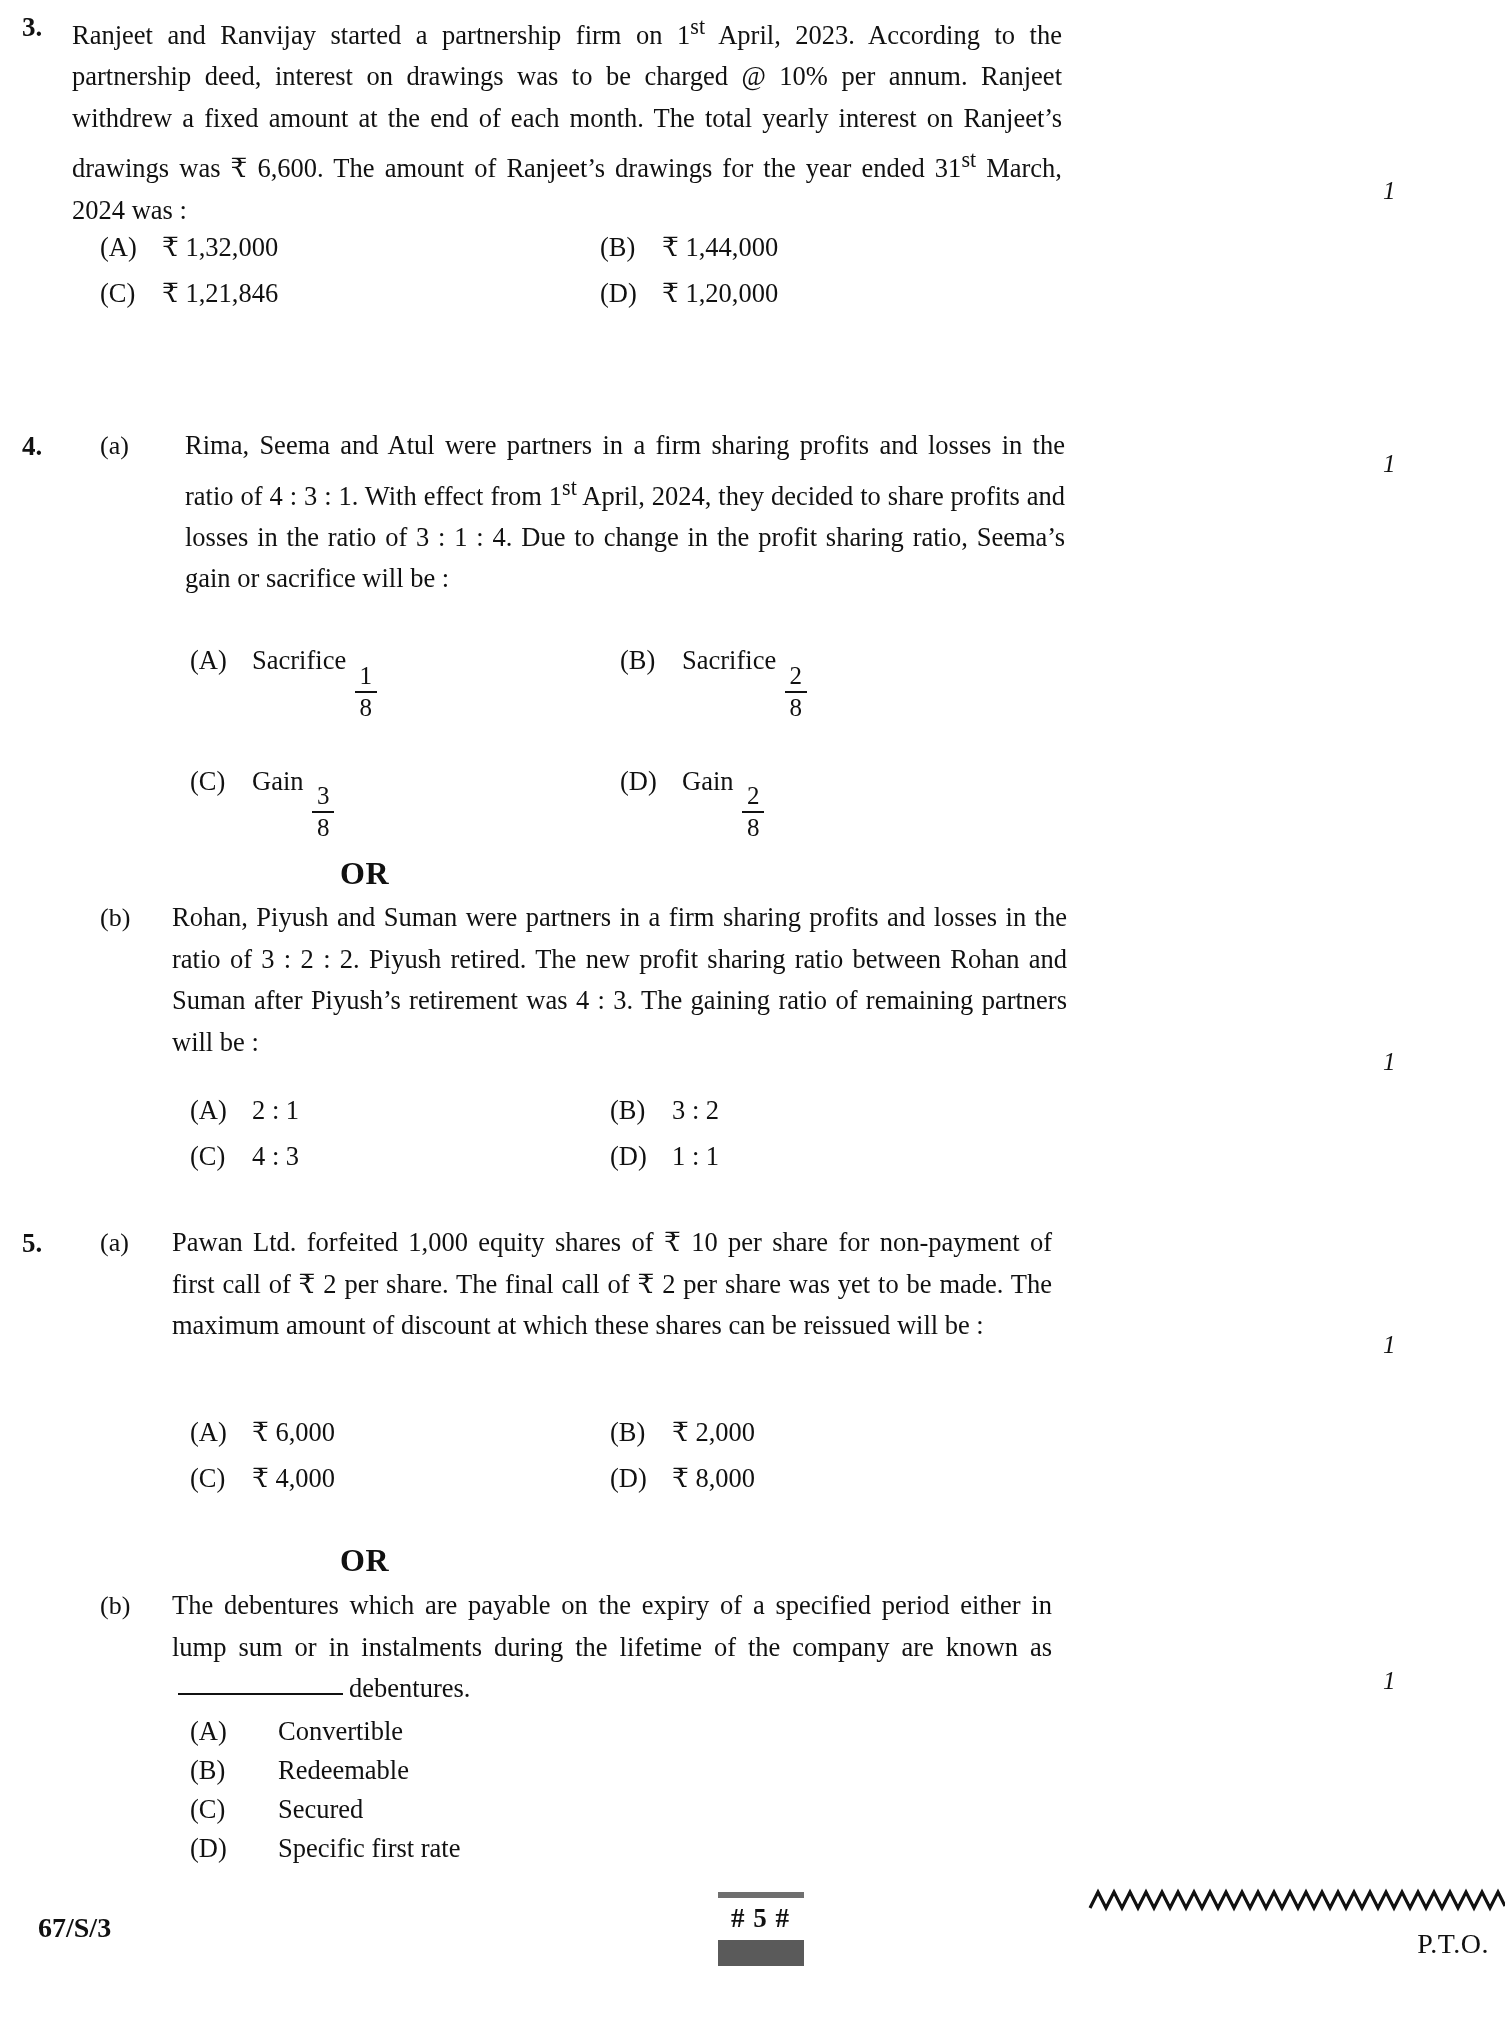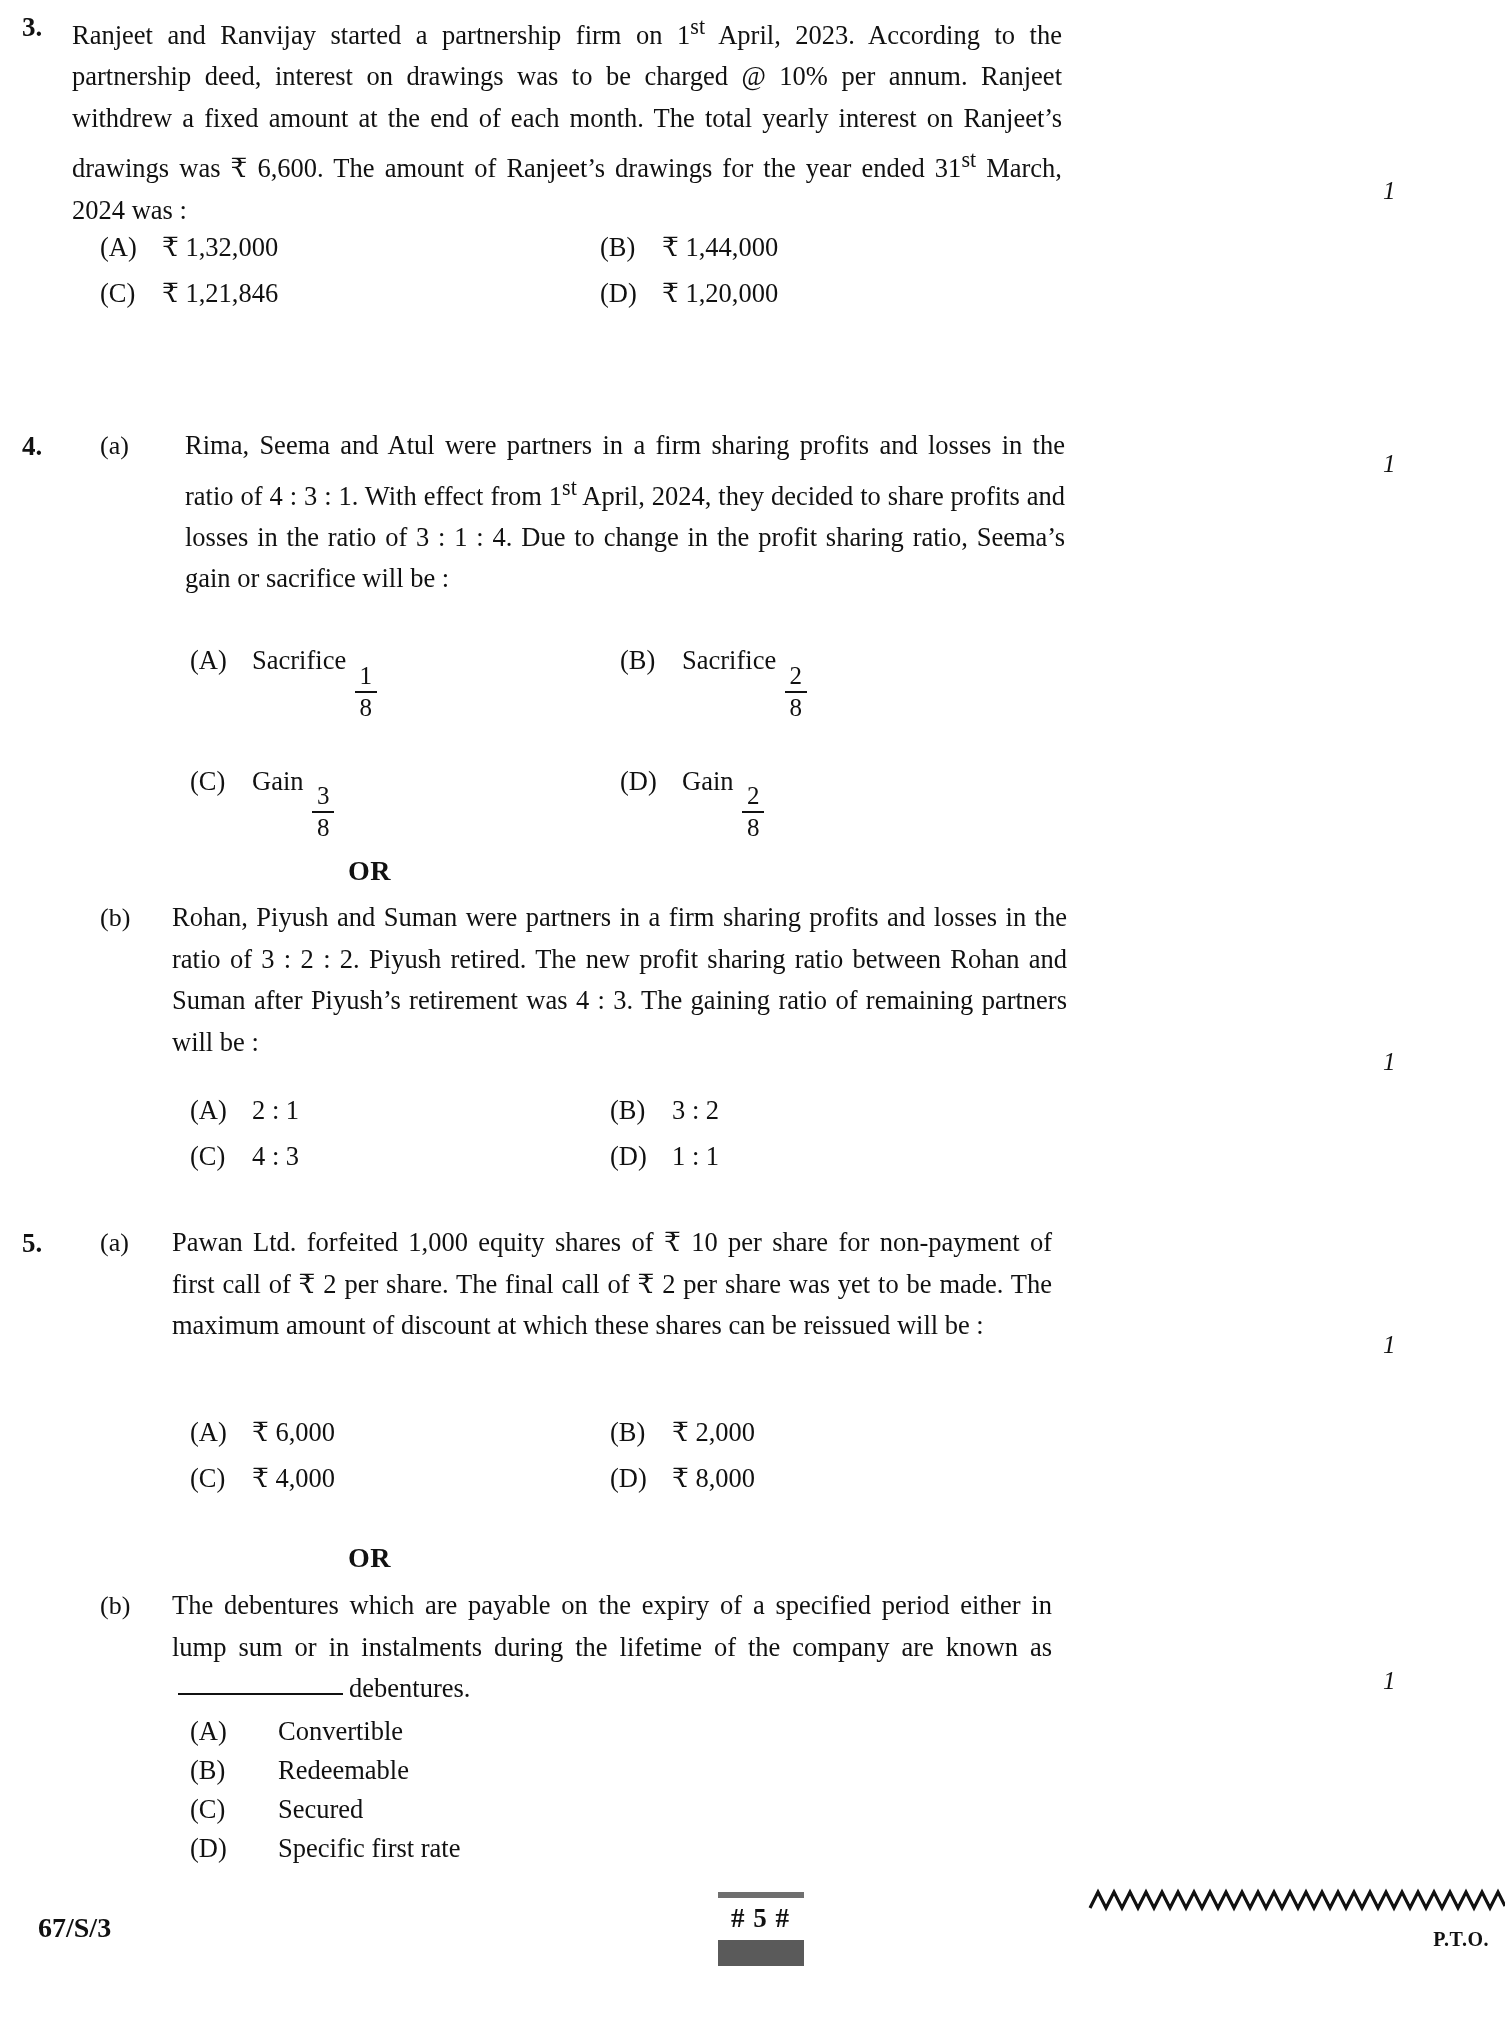--- a/index.html
+++ b/index.html
@@ -112,23 +112,22 @@
     margin: 2px 0;
   }
   .frac .den {
     font-size: 25px;
     line-height: 26px;
     padding: 0 4px;
   }
 
   .or-sep {
     font-weight: bold;
-    font-size: 28px;
+    font-size: 32px;
     letter-spacing: 0.5px;
-    margin-left: 8px;
   }
 
   .blank-line {
     display: inline-block;
     width: 165px;
     border-bottom: 2px solid #111;
     margin: 0 6px;
     vertical-align: 2px;
   }
 
@@ -175,22 +174,22 @@
   .pagemark .bar-bottom {
     width: 86px;
     height: 26px;
     background: #5a5a5a;
     margin: 2px auto 0 auto;
   }
   .pto {
     position: absolute;
     right: 16px;
     top: 38px;
-    font-weight: bold;
-    font-size: 20px;
+    font-weight: normal;
+    font-size: 28px;
     letter-spacing: 0.5px;
     text-align: center;
   }
   .squiggle {
     position: absolute;
     right: 0px;
     top: -4px;
     width: 425px;
     height: 34px;
   }

